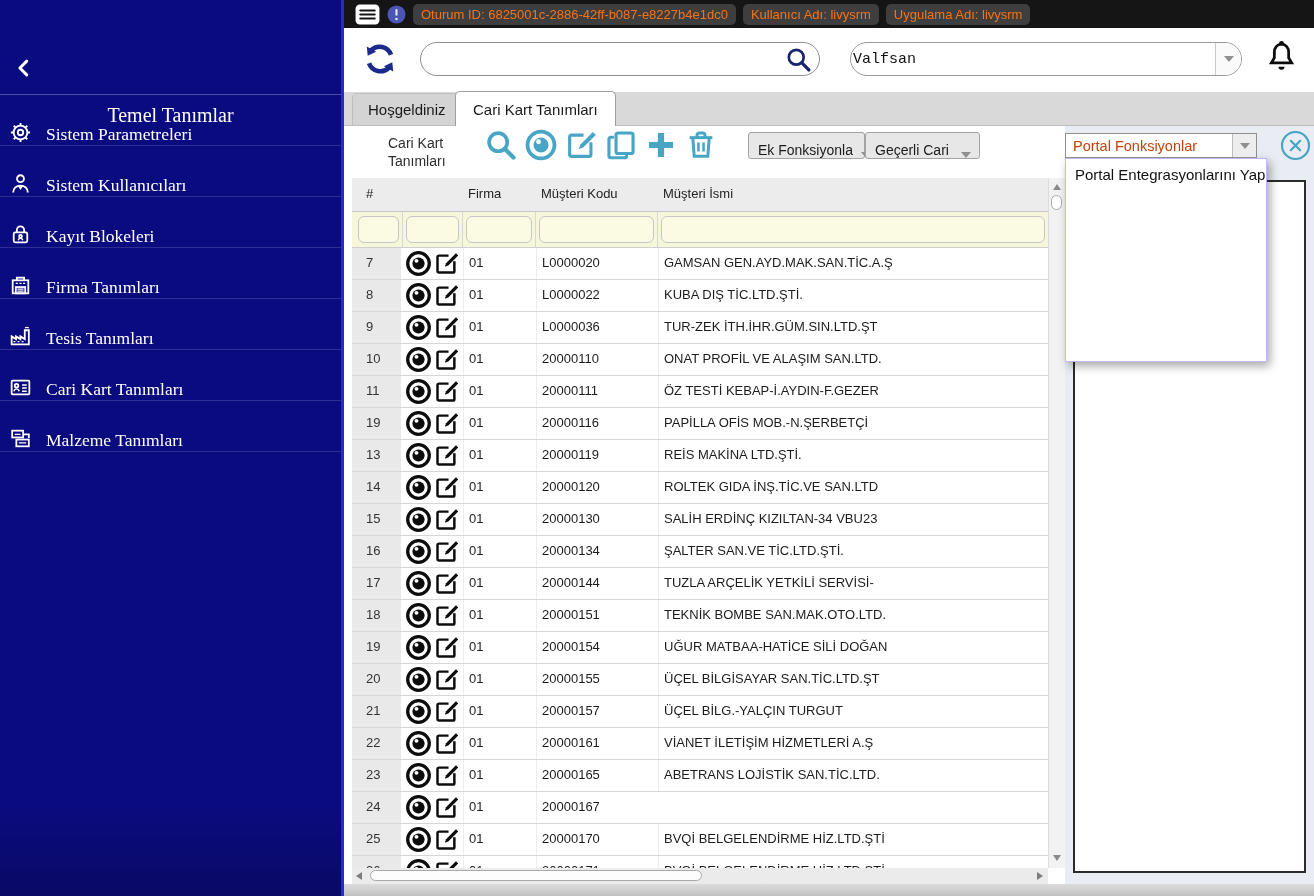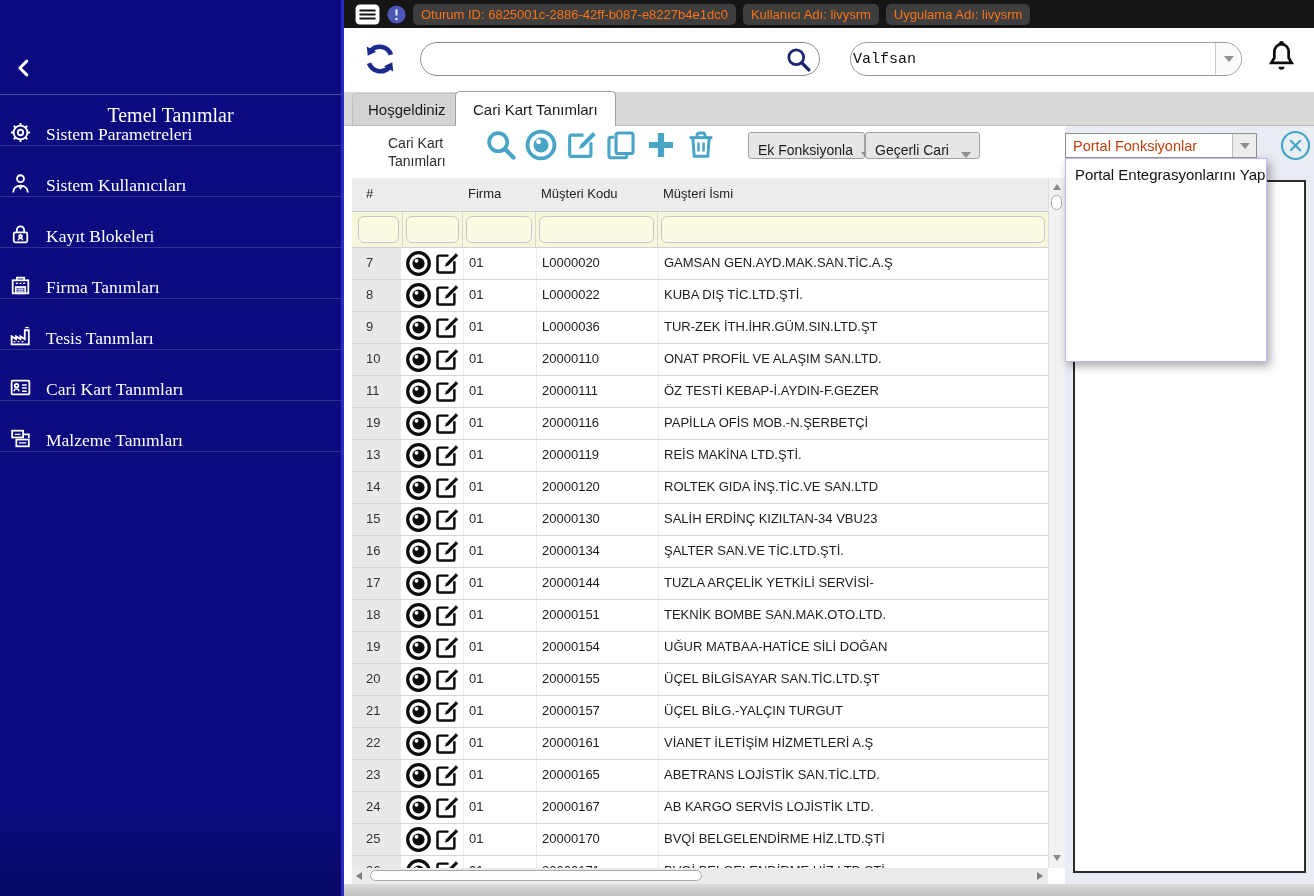--- a/index.html
+++ b/index.html
@@ -742,21 +742,20 @@
       </span>
       <span class="rowicon">
         <svg viewBox="0 0 24 24" fill="none" stroke="currentColor" stroke-width="2.2" stroke-linejoin="round">
                 <path d="M13.8 5H5.2A1.2 1.2 0 0 0 4 6.2v12.6A1.2 1.2 0 0 0 5.2 20h12.6a1.2 1.2 0 0 0 1.2-1.2V10"></path>
                 <path d="M20.4 2.9 11.6 11.7l-1.1 3.1 3.1-1.1 8.8-8.8z" fill="currentColor" stroke="none"></path>
               </svg>
       </span>
     </div>
     <div class="cell c-firma">01</div>
     <div class="cell c-kod">20000167</div>
-    <div class="cell c-isim">AB KARGO SERVİS LOJİSTİK LTD.</div>
   </div>
         <div class="trow">
     <div class="cell c-num">25</div>
     <div class="cell c-icons">
       <span class="rowicon">
         <svg viewBox="0 0 24 24">
                 <circle cx="12" cy="12" r="9.6" fill="none" stroke="currentColor" stroke-width="2.9"></circle>
                 <circle cx="12" cy="12" r="5.4" fill="currentColor"></circle>
                 <circle cx="10.2" cy="9.6" r="1.7" fill="#fff"></circle>
               </svg>

